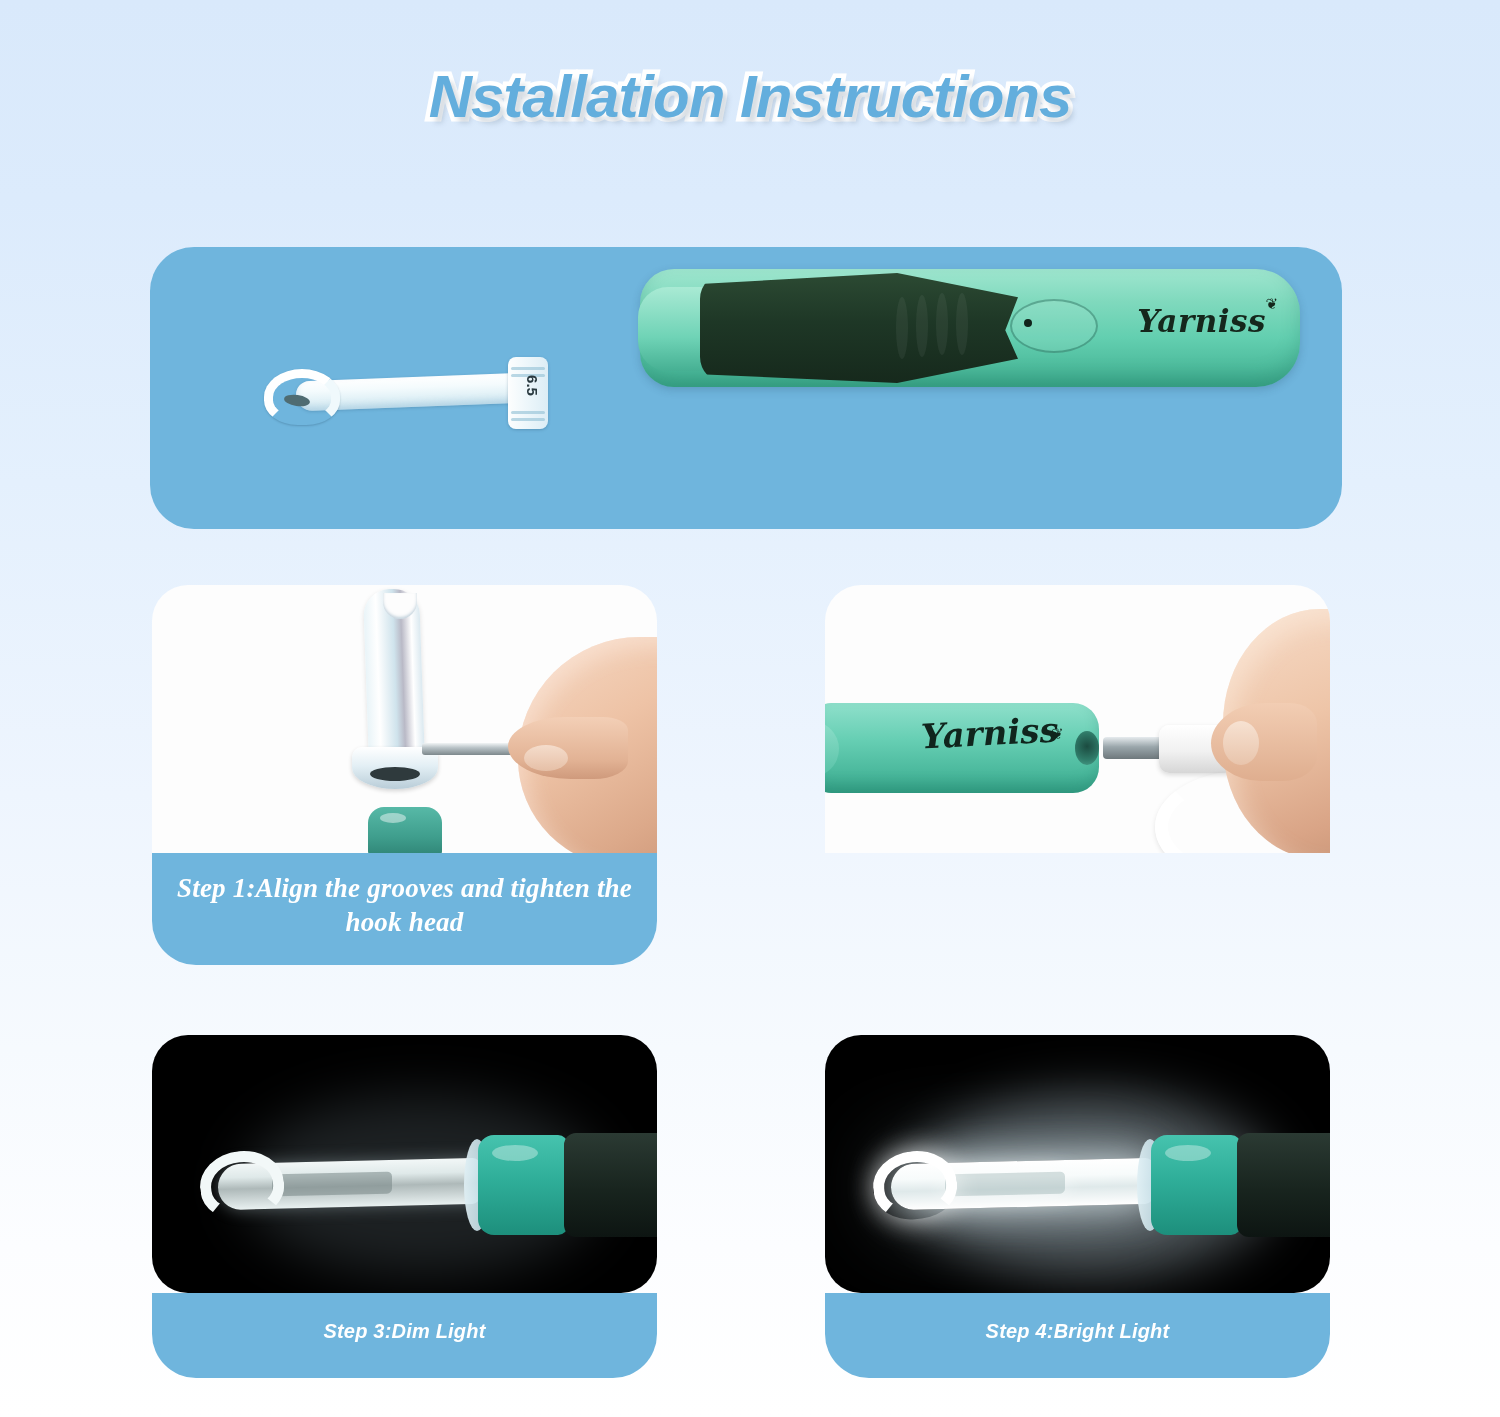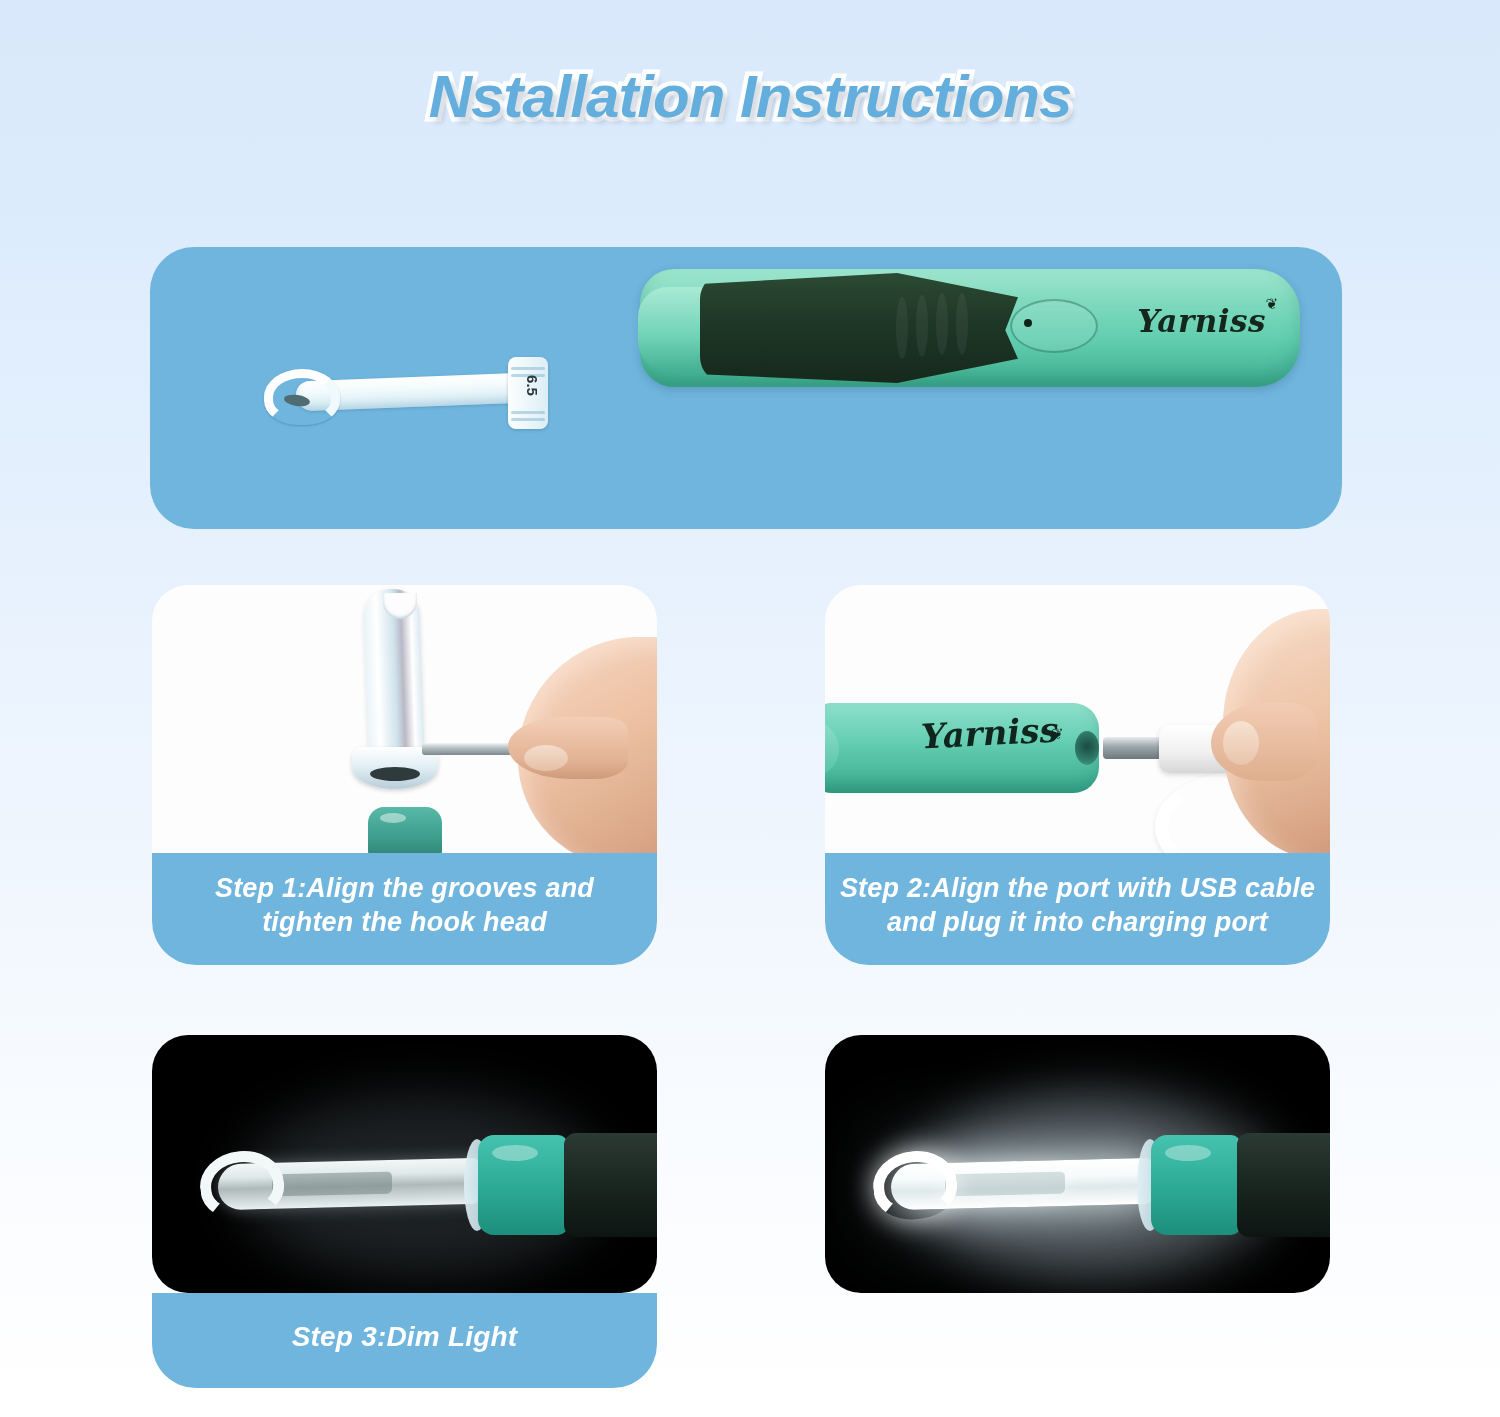--- a/index.html
+++ b/index.html
@@ -205,21 +205,21 @@
     top: 26px;
     font-size: 15px;
     color: #15271c;
   }
 
   
   .card {
     position: absolute;
     width: 505px;
   }
-  .card.c1 { left: 152px; top: 585px; }
+  .card.c1 { left: 152px; top: 585px; font-family: Liberation Serif, serif; }
   .card.c2 { left: 825px; top: 585px; }
   .card.c3 { left: 152px; top: 1035px; }
   .card.c4 { left: 825px; top: 1035px; }
 
   .photo {
     position: relative;
     width: 505px;
     height: 268px;
     border-radius: 36px 36px 0 0;
     overflow: hidden;
@@ -235,21 +235,21 @@
     color: #ffffff;
     font-weight: bold;
     font-style: italic;
     font-size: 27px;
     line-height: 1.26;
     text-align: center;
     padding: 18px 20px 26px 20px;
     letter-spacing: .2px;
   }
   .caption.two-line { padding: 18px 14px 26px 14px; }
-  .caption.one-line { padding: 26px 20px 34px 20px; font-size: 28px; }
+  .caption.one-line { padding: 26px 20px 34px 20px; font-size: 20px; }
 
   
   .s1-hook {
     position: absolute;
     left: 214px;
     top: 4px;
     width: 56px;
     height: 176px;
     background: linear-gradient(90deg,#e9f4f8 0%, #ffffff 22%, #cfe3ec 52%, #b9b9c6 66%, #ffffff 84%, #dbe9f0 100%);
     border-radius: 26px 26px 6px 6px;
@@ -604,21 +604,20 @@
     <div class="s2-brand">Yarniss</div>
     <div class="s2-brandmark">❦</div>
     <div class="s2-port"></div>
     <div class="s2-plug"></div>
     <div class="s2-plugbody"></div>
     <div class="s2-cable"></div>
     <div class="s2-hand"></div>
     <div class="s2-thumb"></div>
     <div class="s2-nail"></div>
   </div>
-  <div class="caption two-line">Step 2:Align the port with USB cable and plug it into charging port</div>
 </div>
 
 <div class="card c3">
   <div class="photo dark dim">
     <div class="glow-bg"></div>
     <div class="lit-shaft"></div>
     <div class="lit-core"></div>
     <div class="lit-tip"></div>
     <div class="lit-flange"></div>
     <div class="teal-cap"></div>
@@ -630,13 +629,14 @@
 <div class="card c4">
   <div class="photo dark bright">
     <div class="glow-bg"></div>
     <div class="lit-shaft"></div>
     <div class="lit-core"></div>
     <div class="lit-tip"></div>
     <div class="lit-flange"></div>
     <div class="teal-cap"></div>
     <div class="dark-handle"></div>
   </div>
+  <div class="caption one-line">Step 4:Bright Light</div>
 </div>
 
 </body></html>

